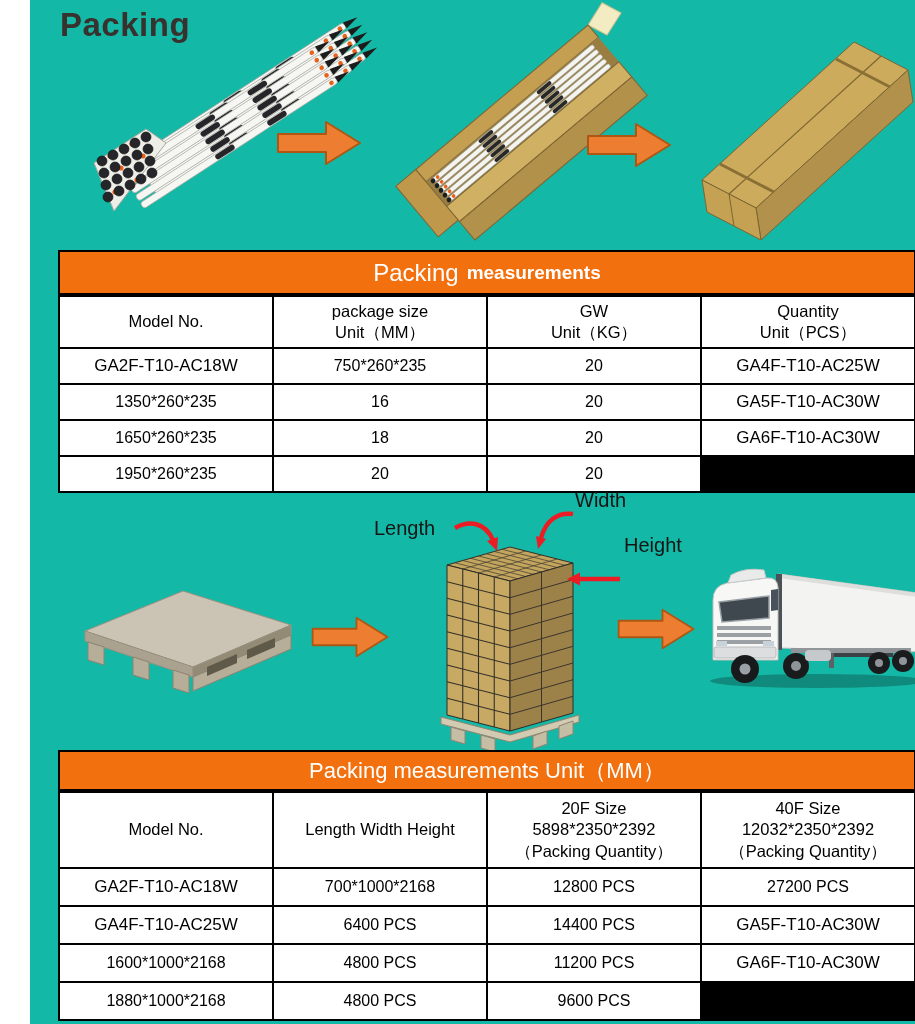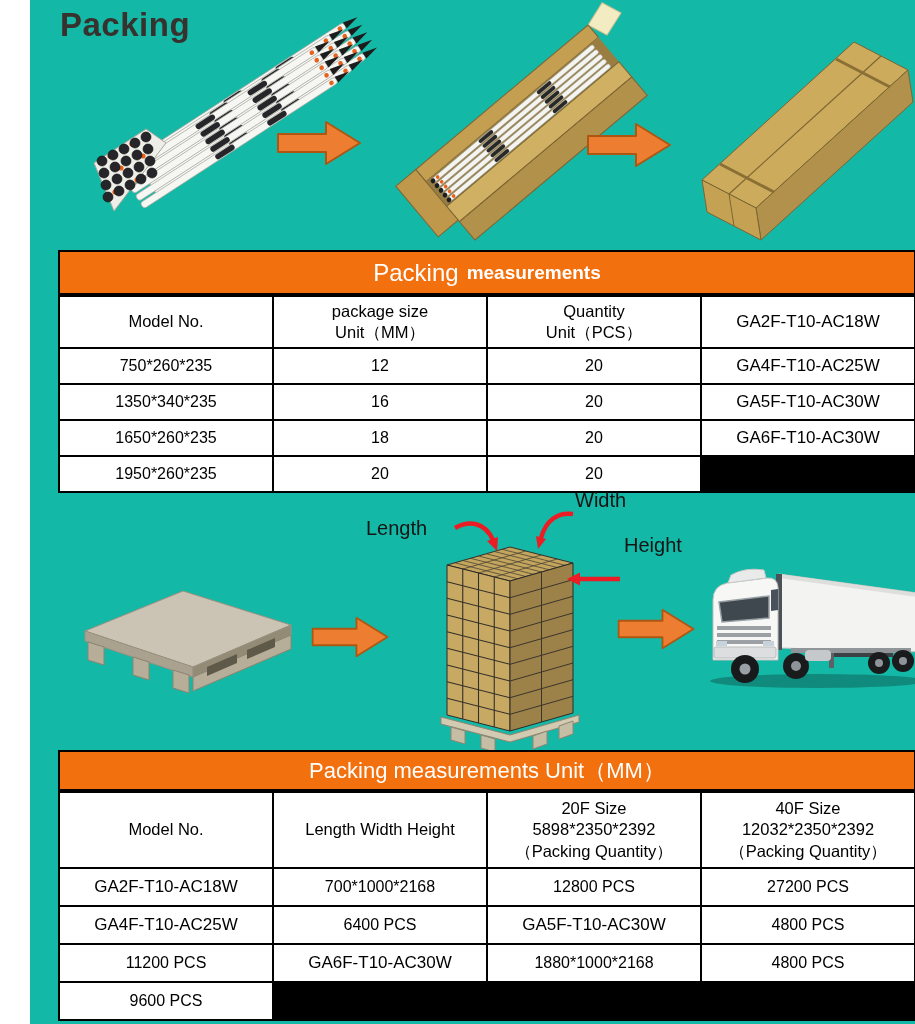--- a/index.html
+++ b/index.html
@@ -153,31 +153,34 @@
     <div class="grid grid1">
       <div class="cell hcell">
         <span>Model No.</span>
           <span></span>
       </div>
       <div class="cell hcell">
         <span>package size</span>
           <span>Unit（MM）</span>
       </div>
       <div class="cell hcell">
+        <span>GW</span>
+          <span>Unit（KG）</span>
+      </div>
+      <div class="cell hcell">
         <span>Quantity</span>
           <span>Unit（PCS）</span>
       </div>
 
       <div class="cell model">GA2F-T10-AC18W</div>
       <div class="cell">750*260*235</div>
-      <div class="cell">12</div>
       <div class="cell">20</div>
 
       <div class="cell model">GA4F-T10-AC25W</div>
-      <div class="cell">1350*340*235</div>
+      <div class="cell">1350*260*235</div>
       <div class="cell">16</div>
       <div class="cell">20</div>
 
       <div class="cell model">GA5F-T10-AC30W</div>
       <div class="cell">1650*260*235</div>
       <div class="cell">18</div>
       <div class="cell">20</div>
 
       <div class="cell model">GA6F-T10-AC30W</div>
       <div class="cell">1950*260*235</div>
@@ -246,21 +249,21 @@
     </g>
     <polygon points="8,184 77,202 146,182 146,189 77,209 8,191" fill="#d3cab2" stroke="#8f8672"></polygon>
     <g fill="#c6bda5" stroke="#8f8672">
       <polygon points="18,194 32,198 32,211 18,207"></polygon>
       <polygon points="48,202 62,206 62,219 48,215"></polygon>
       <polygon points="100,203 114,198 114,211 100,216"></polygon>
       <polygon points="126,193 140,188 140,201 126,206"></polygon>
     </g>
   </svg>
 
-  <div class="abs ann-label" style="left:336px;top:517px">Length</div>
+  <div class="abs ann-label" style="left:344px;top:517px">Length</div>
   <div class="abs ann-label" style="left:545px;top:489px">Width</div>
   <div class="abs ann-label" style="left:594px;top:534px">Height</div>
 
   <svg class="abs" style="left:423px;top:518px;width:48px;height:36px" viewBox="0 0 48 36">
     <path d="M2,10 C16,2 32,4 40,22" stroke="#ec1c24" stroke-width="4.5" fill="none"></path>
     <polygon points="34,23 45,19 44,33" fill="#ec1c24"></polygon>
   </svg>
   <svg class="abs" style="left:502px;top:508px;width:44px;height:42px" viewBox="0 0 44 42">
     <path d="M41,6 C26,4 14,12 9,30" stroke="#ec1c24" stroke-width="4.5" fill="none"></path>
     <polygon points="4,28 14,31 6,41" fill="#ec1c24"></polygon>
@@ -329,22 +332,24 @@
           <span>（Packing Quantity）</span>
       </div>
 
       <div class="cell model">GA2F-T10-AC18W</div>
       <div class="cell">700*1000*2168</div>
       <div class="cell">12800 PCS</div>
       <div class="cell">27200 PCS</div>
 
       <div class="cell model">GA4F-T10-AC25W</div>
       <div class="cell">6400 PCS</div>
+      <div class="cell">14400 PCS</div>
 
       <div class="cell model">GA5F-T10-AC30W</div>
+      <div class="cell">1600*1000*2168</div>
       <div class="cell">4800 PCS</div>
       <div class="cell">11200 PCS</div>
 
       <div class="cell model">GA6F-T10-AC30W</div>
       <div class="cell">1880*1000*2168</div>
       <div class="cell">4800 PCS</div>
       <div class="cell">9600 PCS</div>
     </div>
   </div>
 

